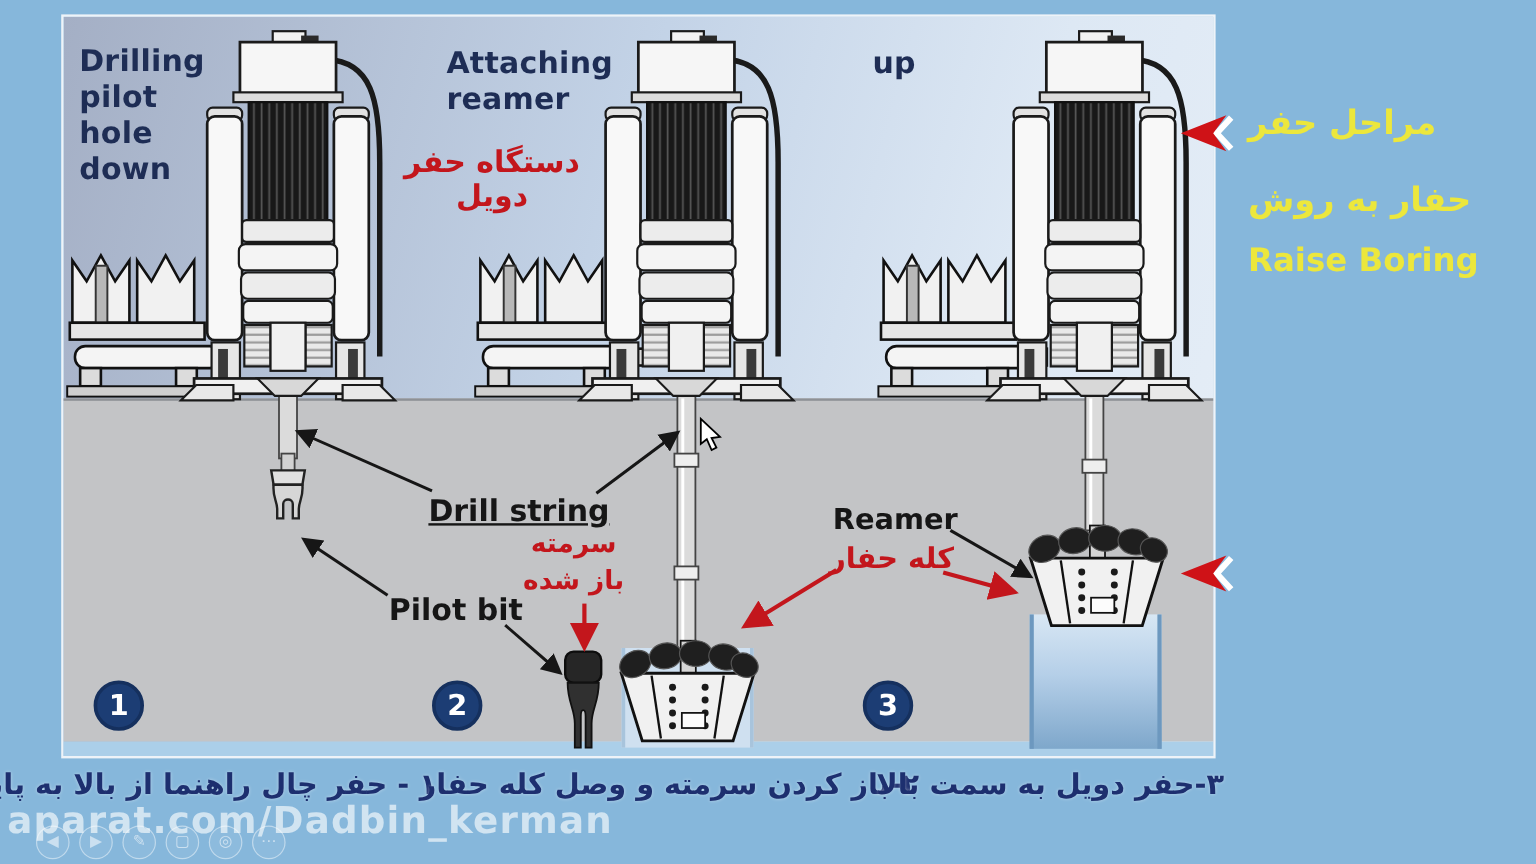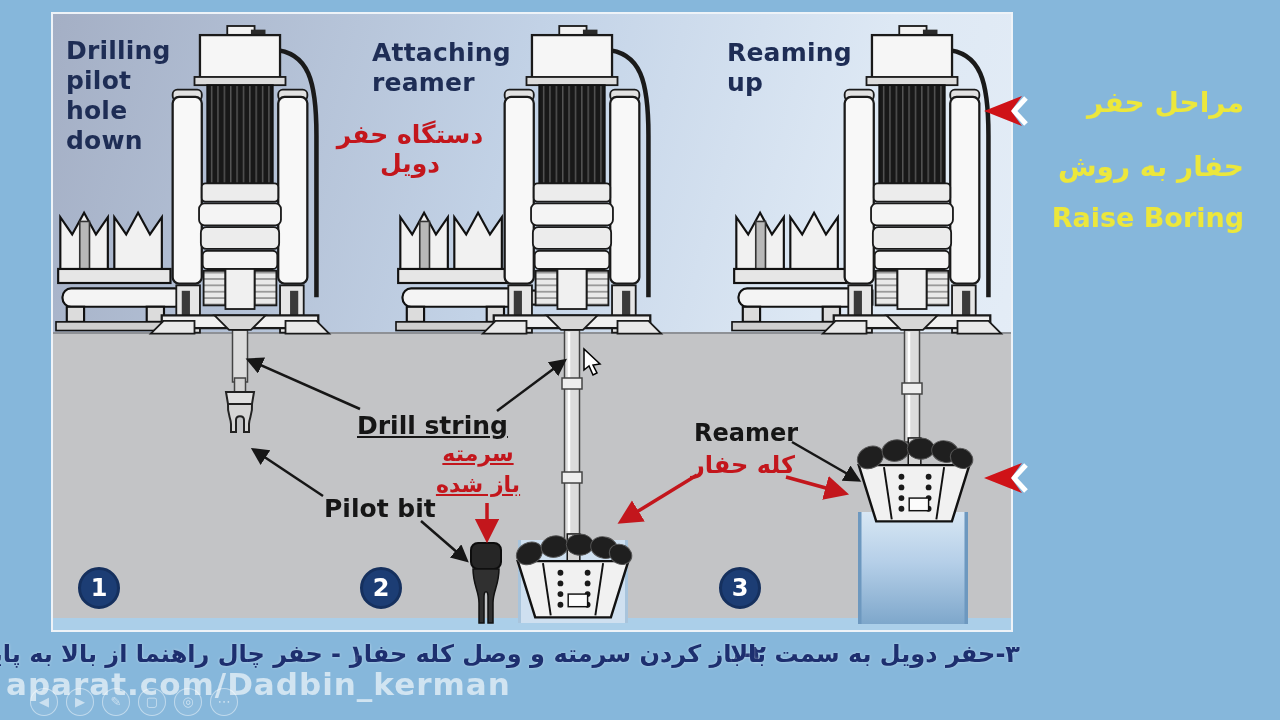--- a/index.html
+++ b/index.html
@@ -40,25 +40,25 @@
 
   
   .part-label { color:#161616; font-weight:bold; font-size:25px; }
   #drill-string-label { left:357px; top:411px;text-decoration:underline; }
   #pilot-bit-label    { left:324px; top:494px; }
   #reamer-label       { left:694px; top:419px; font-size:24px; }
 
   
   .fa-red { color:#c3161c; font-weight:bold; direction:rtl; text-align:center; }
   #machine-fa  { left:318px; top:120px; width:184px; font-size:25px;text-align:center; }
-  #bit-open-fa { left:428px; top:438px; width:100px; font-size:22px; line-height:31px;text-decoration:underline; }
+  #bit-open-fa { left:428px; top:438px; width:100px; font-size:22px; line-height:31px; }
   #reamer-fa   { left:690px; top:451px; width:106px; font-size:24px; }
 
   
-  .side-yellow { color:#ece73c; font-weight:bold; text-align:right; direction:rtl; }
+  .side-yellow { color:#ece73c; font-weight:bold; text-align:left; direction:rtl; }
   #side-line1 { left:1040px; top:86px;  width:204px; font-size:28px; }
   #side-line2 { left:1040px; top:150px; width:204px; font-size:28px; }
   #side-line3 { left:1040px; top:202px; width:204px; font-size:27px; direction:ltr; }
 
   
   .stage-circle {
     width:42px; height:42px; border-radius:50%;
     background:#1c3d74; border:3px solid #15305e;
     color:#ffffff; font-weight:bold; font-size:24px;
     display:flex; align-items:center; justify-content:center;
@@ -266,21 +266,20 @@
   <div>Drilling</div>
   <div>pilot</div>
   <div>hole</div>
   <div>down</div>
 </div>
 <div class="abs stage-label" id="label-stage2">
   <div>Attaching</div>
   <div>reamer</div>
 </div>
 <div class="abs stage-label" id="label-stage3">
-  <div>Reaming</div>
   <div>up</div>
 </div>
 
 <div class="abs part-label" id="drill-string-label">Drill string</div>
 <div class="abs part-label" id="pilot-bit-label">Pilot bit</div>
 <div class="abs part-label" id="reamer-label">Reamer</div>
 
 <div class="abs fa-red" id="machine-fa">دستگاه حفر دویل</div>
 <div class="abs fa-red" id="bit-open-fa">
   <div>سرمته</div>

